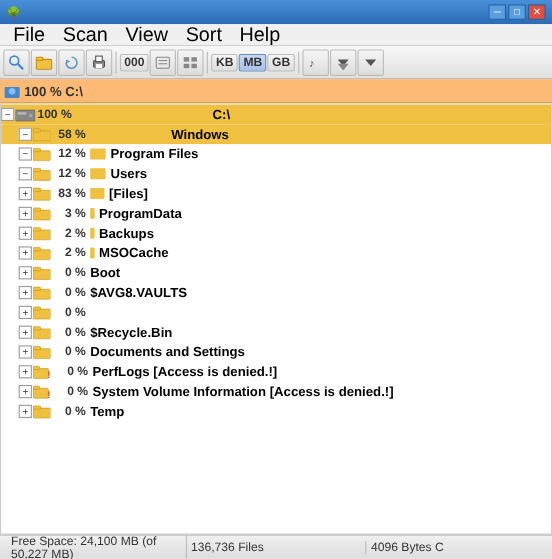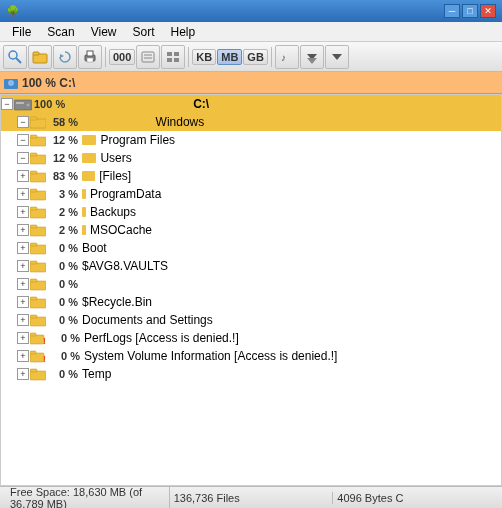--- a/index.html
+++ b/index.html
@@ -52,21 +52,21 @@
     .menu-bar {
       background: #f0f0f0;
       border-bottom: 1px solid #ccc;
       height: 20px;
       display: flex;
       align-items: center;
       padding: 0 4px;
     }
     .menu-item {
       padding: 18px 8px;
-      font-size: 12px;
+      font-size: 18px;
       cursor: pointer;
       color: #000;
     }
 
     
     .toolbar {
       background: linear-gradient(to bottom, #f8f8f8, #e0e0e0);
       border-bottom: 1px solid #bbb;
       height: 30px;
       display: flex;
@@ -163,20 +163,21 @@
     .percent-bar {
       height: 10px;
       background: #f0c040;
       display: inline-block;
       border-radius: 1px;
       margin-right: 4px;
     }
     .item-name {
       font-size: 12px;
       color: #000;
+      font-weight: bold;
     }
     .root-name { font-weight: bold; color: #000; }
 
     
     .status-bar {
       background: linear-gradient(to bottom, #f0f0f0, #ddd);
       border-top: 1px solid #bbb;
       height: 22px;
       display: flex;
       align-items: center;
@@ -480,17 +481,17 @@
     <rect x="0" y="4" width="16" height="9" rx="1" fill="#f0c040" stroke="#c09010" stroke-width="0.5"></rect>
     <rect x="0" y="2" width="7" height="3" rx="1" fill="#f0c040" stroke="#c09010" stroke-width="0.5"></rect>
   </svg>
         </span>
         <span class="percent-badge">0 %</span>
         <span class="item-name">Temp</span>
       </div>
     </div>
 
   <div class="status-bar">
-    <div class="status-segment">Free Space: 18,630 MB  (of 36,789 MB)</div>
+    <div class="status-segment">Free Space: 24,100 MB  (of 50,227 MB)</div>
     <div class="status-segment">136,736  Files</div>
     <div class="status-segment">4096 Bytes  C</div>
   </div>
 </div>
 
 </body></html>

